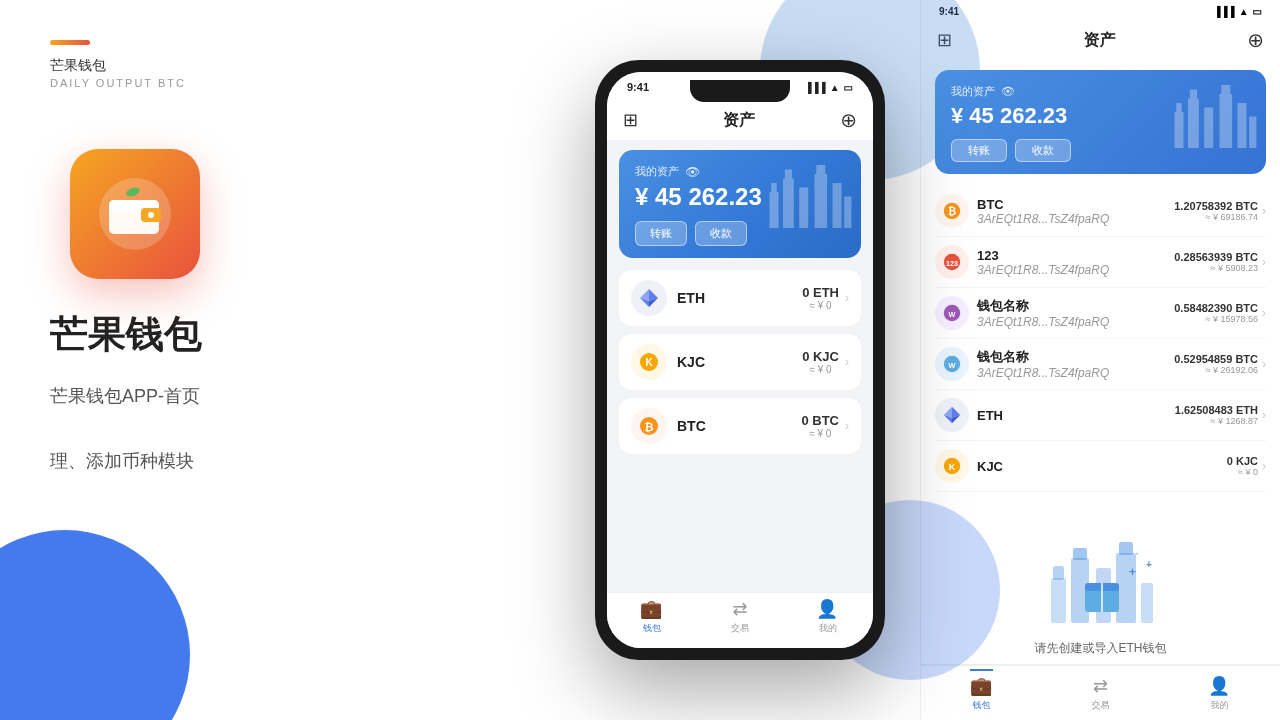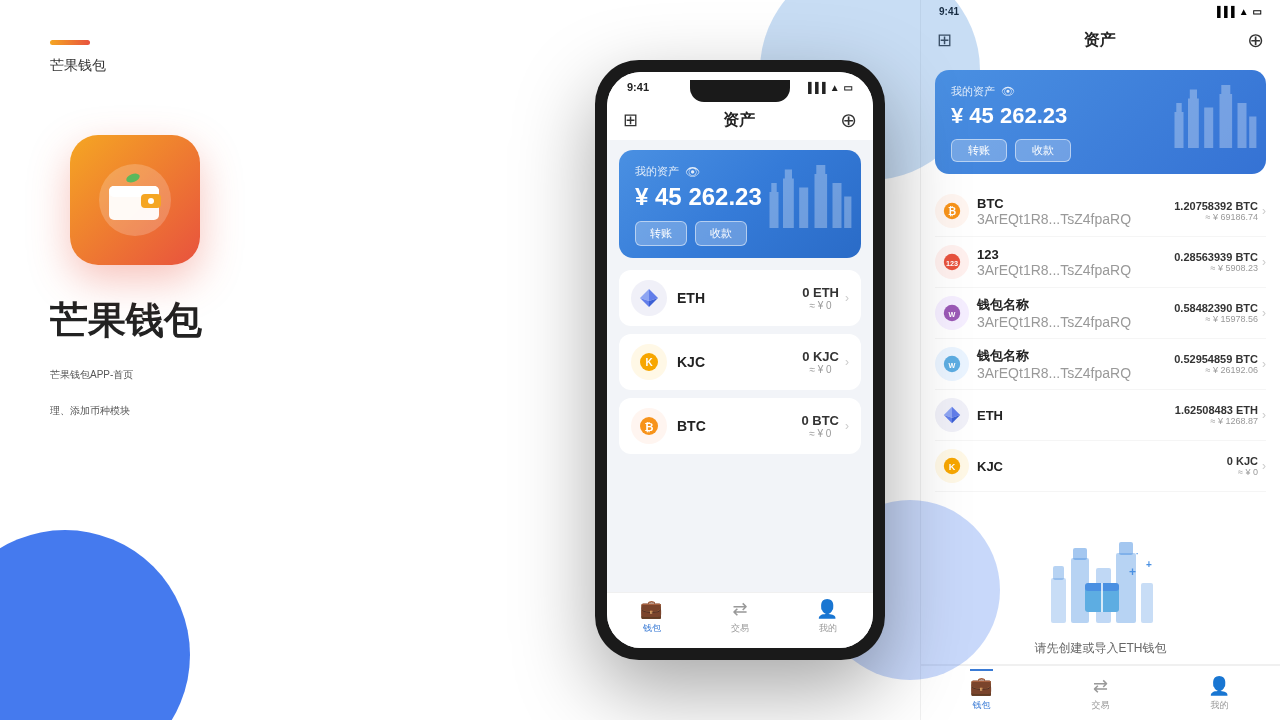--- a/index.html
+++ b/index.html
@@ -61,21 +61,21 @@
       height: 80px;
     }
     .app-name {
       font-size: 38px;
       font-weight: 700;
       color: #222;
       margin-top: 30px;
     }
     .app-desc {
       margin-top: 20px;
-      font-size: 10px;
+      font-size: 18px;
       color: #555;
       line-height: 1.8;
     }
     
     .blob-left {
       position: absolute;
       bottom: -60px;
       left: -60px;
       width: 250px;
       height: 250px;
@@ -315,21 +315,21 @@
       border-radius: 50%;
       display: flex;
       align-items: center;
       justify-content: center;
       font-size: 16px;
       margin-right: 8px;
       flex-shrink: 0;
     }
     .rp-coin-info { flex: 1; }
     .rp-coin-name { font-size: 13px; font-weight: 600; color: #222; }
-    .rp-coin-addr { font-size: 14px; color: #999; }
+    .rp-coin-addr { font-size: 12px; color: #999; font-style: italic; }
     .rp-coin-right { text-align: right; }
     .rp-coin-amount-main { font-size: 11px; font-weight: 600; color: #333; }
     .rp-coin-amount-sub { font-size: 9px; color: #999; }
     .rp-coin-arrow { color: #ccc; font-size: 12px; margin-left: 4px; }
 
     
     .empty-wallet {
       margin-top: 16px;
       display: flex;
       flex-direction: column;
@@ -376,20 +376,21 @@
       width: 90px;
       opacity: 0.3;
     }
   </style>
 </head>
 <body>
 
 <div class="left-panel">
   <div class="accent-bar"></div>
   <div class="brand-small">芒果钱包</div>
+  <div class="brand-sub">DAILY OUTPUT BTC</div>
 
   <div class="app-icon-wrapper">
     <div class="app-icon">
 
       <svg viewBox="0 0 80 80" xmlns="http://www.w3.org/2000/svg">
         <circle cx="40" cy="40" r="36" fill="rgba(255,255,255,0.2)"></circle>
 
         <rect x="14" y="26" width="50" height="34" rx="5" fill="white" opacity="0.95"></rect>
         <rect x="14" y="26" width="50" height="11" rx="5" fill="white"></rect>
         <rect x="46" y="34" width="20" height="14" rx="4" fill="#f5a623"></rect>

